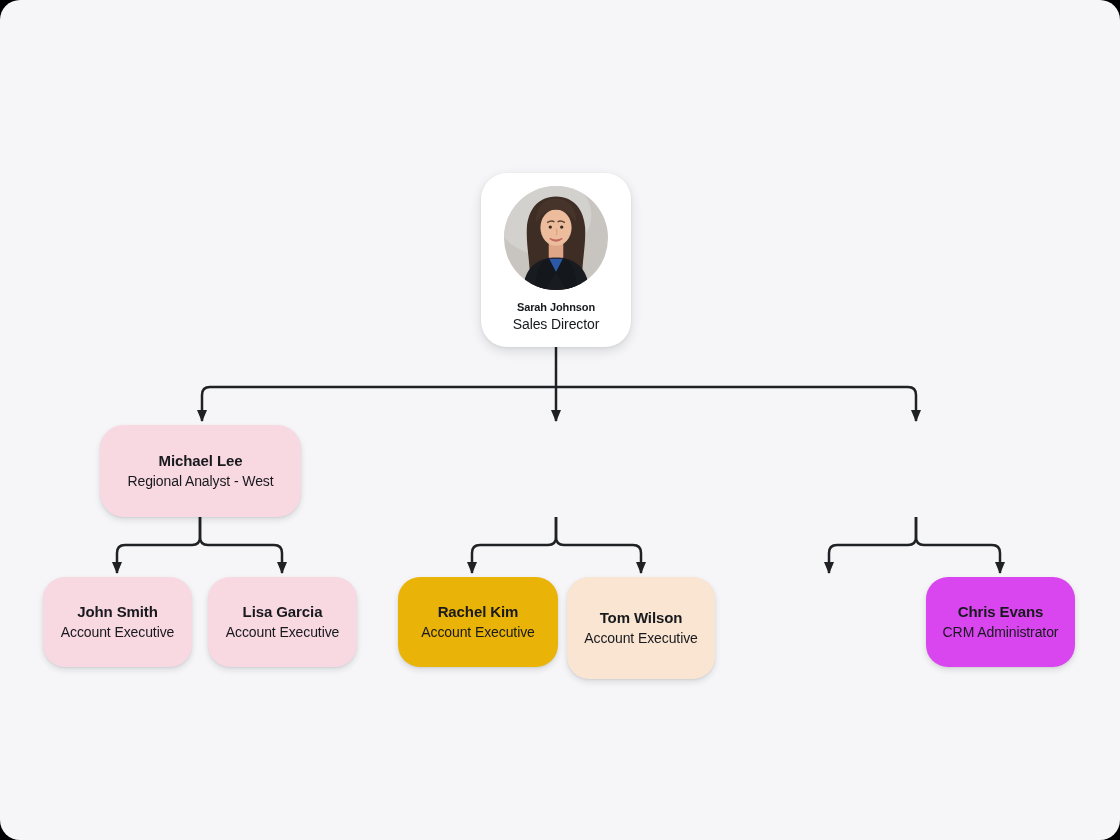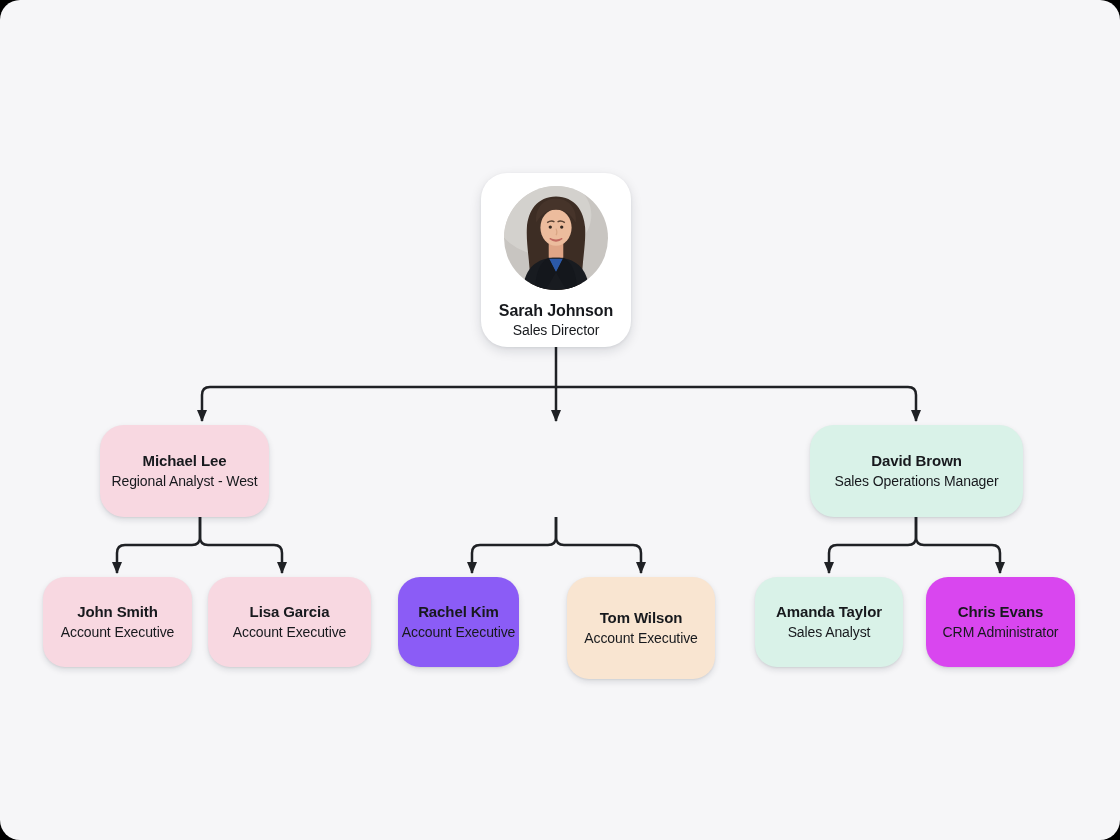--- a/index.html
+++ b/index.html
@@ -62,21 +62,21 @@
     justify-content: flex-start;
     padding-top: 13px;
   }
   .avatar {
     width: 104px;
     height: 104px;
     border-radius: 50%;
     overflow: hidden;
     flex: 0 0 auto;
   }
-  .root .name { margin-top: 11px; font-size: 16px; }
+  .root .name { margin-top: 11px; font-size: 11px; }
   .root .role { margin-top: 2px; text-align: right; }
 </style>
 </head>
 <body>
 
 <div class="canvas" style="background: rgb(246, 246, 248); color: rgb(23, 25, 29);">
 
   <svg class="connectors" viewBox="0 0 1120 840">
     <defs>
       <marker id="arrow" viewBox="0 0 14 14" refX="12" refY="7" markerWidth="14" markerHeight="14" markerUnits="userSpaceOnUse" orient="auto">
@@ -118,54 +118,46 @@
         <path d="M18 100 C20 78 32 69 50 69 C68 69 80 78 82 100 Z" fill="#181b20"></path>
         <path d="M43 70 L50 83 L57 70 Z" fill="#2b59a8"></path>
         <path d="M43 69 L50 83 L40 100 L30 100 C30 82 36 72 43 69 Z" fill="#14171c"></path>
         <path d="M57 69 L50 83 L60 100 L70 100 C70 82 64 72 57 69 Z" fill="#14171c"></path>
       </svg>
     </div>
     <div class="name">Sarah Johnson</div>
     <div class="role">Sales Director</div>
   </div>
 
-  <div class="node level2" style="left: 100px; top: 425px; width: 169px; height: 92px; background: rgb(248, 216, 225);">
+  <div class="node level2" style="left: 100px; top: 425px; width: 201px; height: 92px; background: rgb(248, 216, 225);">
     <div class="name">Michael Lee</div>
     <div class="role">Regional Analyst - West</div>
   </div>
 
 
-  <div class="node level2" style="left: 810px; top: 425px; width: 213px; height: 92px; background: rgb(217, 242, 232);">
-    <div class="name">David Brown</div>
-    <div class="role">Sales Operations Manager</div>
-  </div>
 
   <div class="node level3" style="left: 43px; top: 577px; width: 149px; height: 90px; background: rgb(248, 216, 225);">
     <div class="name">John Smith</div>
     <div class="role">Account Executive</div>
   </div>
 
-  <div class="node level3" style="left: 208px; top: 577px; width: 163px; height: 90px; background: rgb(248, 216, 225);">
+  <div class="node level3" style="left: 208px; top: 577px; width: 149px; height: 90px; background: rgb(248, 216, 225);">
     <div class="name">Lisa Garcia</div>
     <div class="role">Account Executive</div>
   </div>
 
-  <div class="node level3" style="left: 398px; top: 577px; width: 121px; height: 90px; background: #8b5cf6;">
+  <div class="node level3" style="left: 398px; top: 577px; width: 160px; height: 90px; background: #eab308;">
     <div class="name">Rachel Kim</div>
     <div class="role">Account Executive</div>
   </div>
 
   <div class="node level3" style="left: 567px; top: 577px; width: 148px; height: 102px; background: rgb(249, 229, 209);">
     <div class="name">Tom Wilson</div>
     <div class="role">Account Executive</div>
   </div>
 
-  <div class="node level3" style="left: 755px; top: 577px; width: 148px; height: 90px; background: rgb(217, 242, 232);">
-    <div class="name">Amanda Taylor</div>
-    <div class="role">Sales Analyst</div>
-  </div>
 
   <div class="node level3" style="left: 926px; top: 577px; width: 149px; height: 90px; background: #d946ef;">
     <div class="name">Chris Evans</div>
     <div class="role">CRM Administrator</div>
   </div>
 
 </div>
 
 </body></html>

